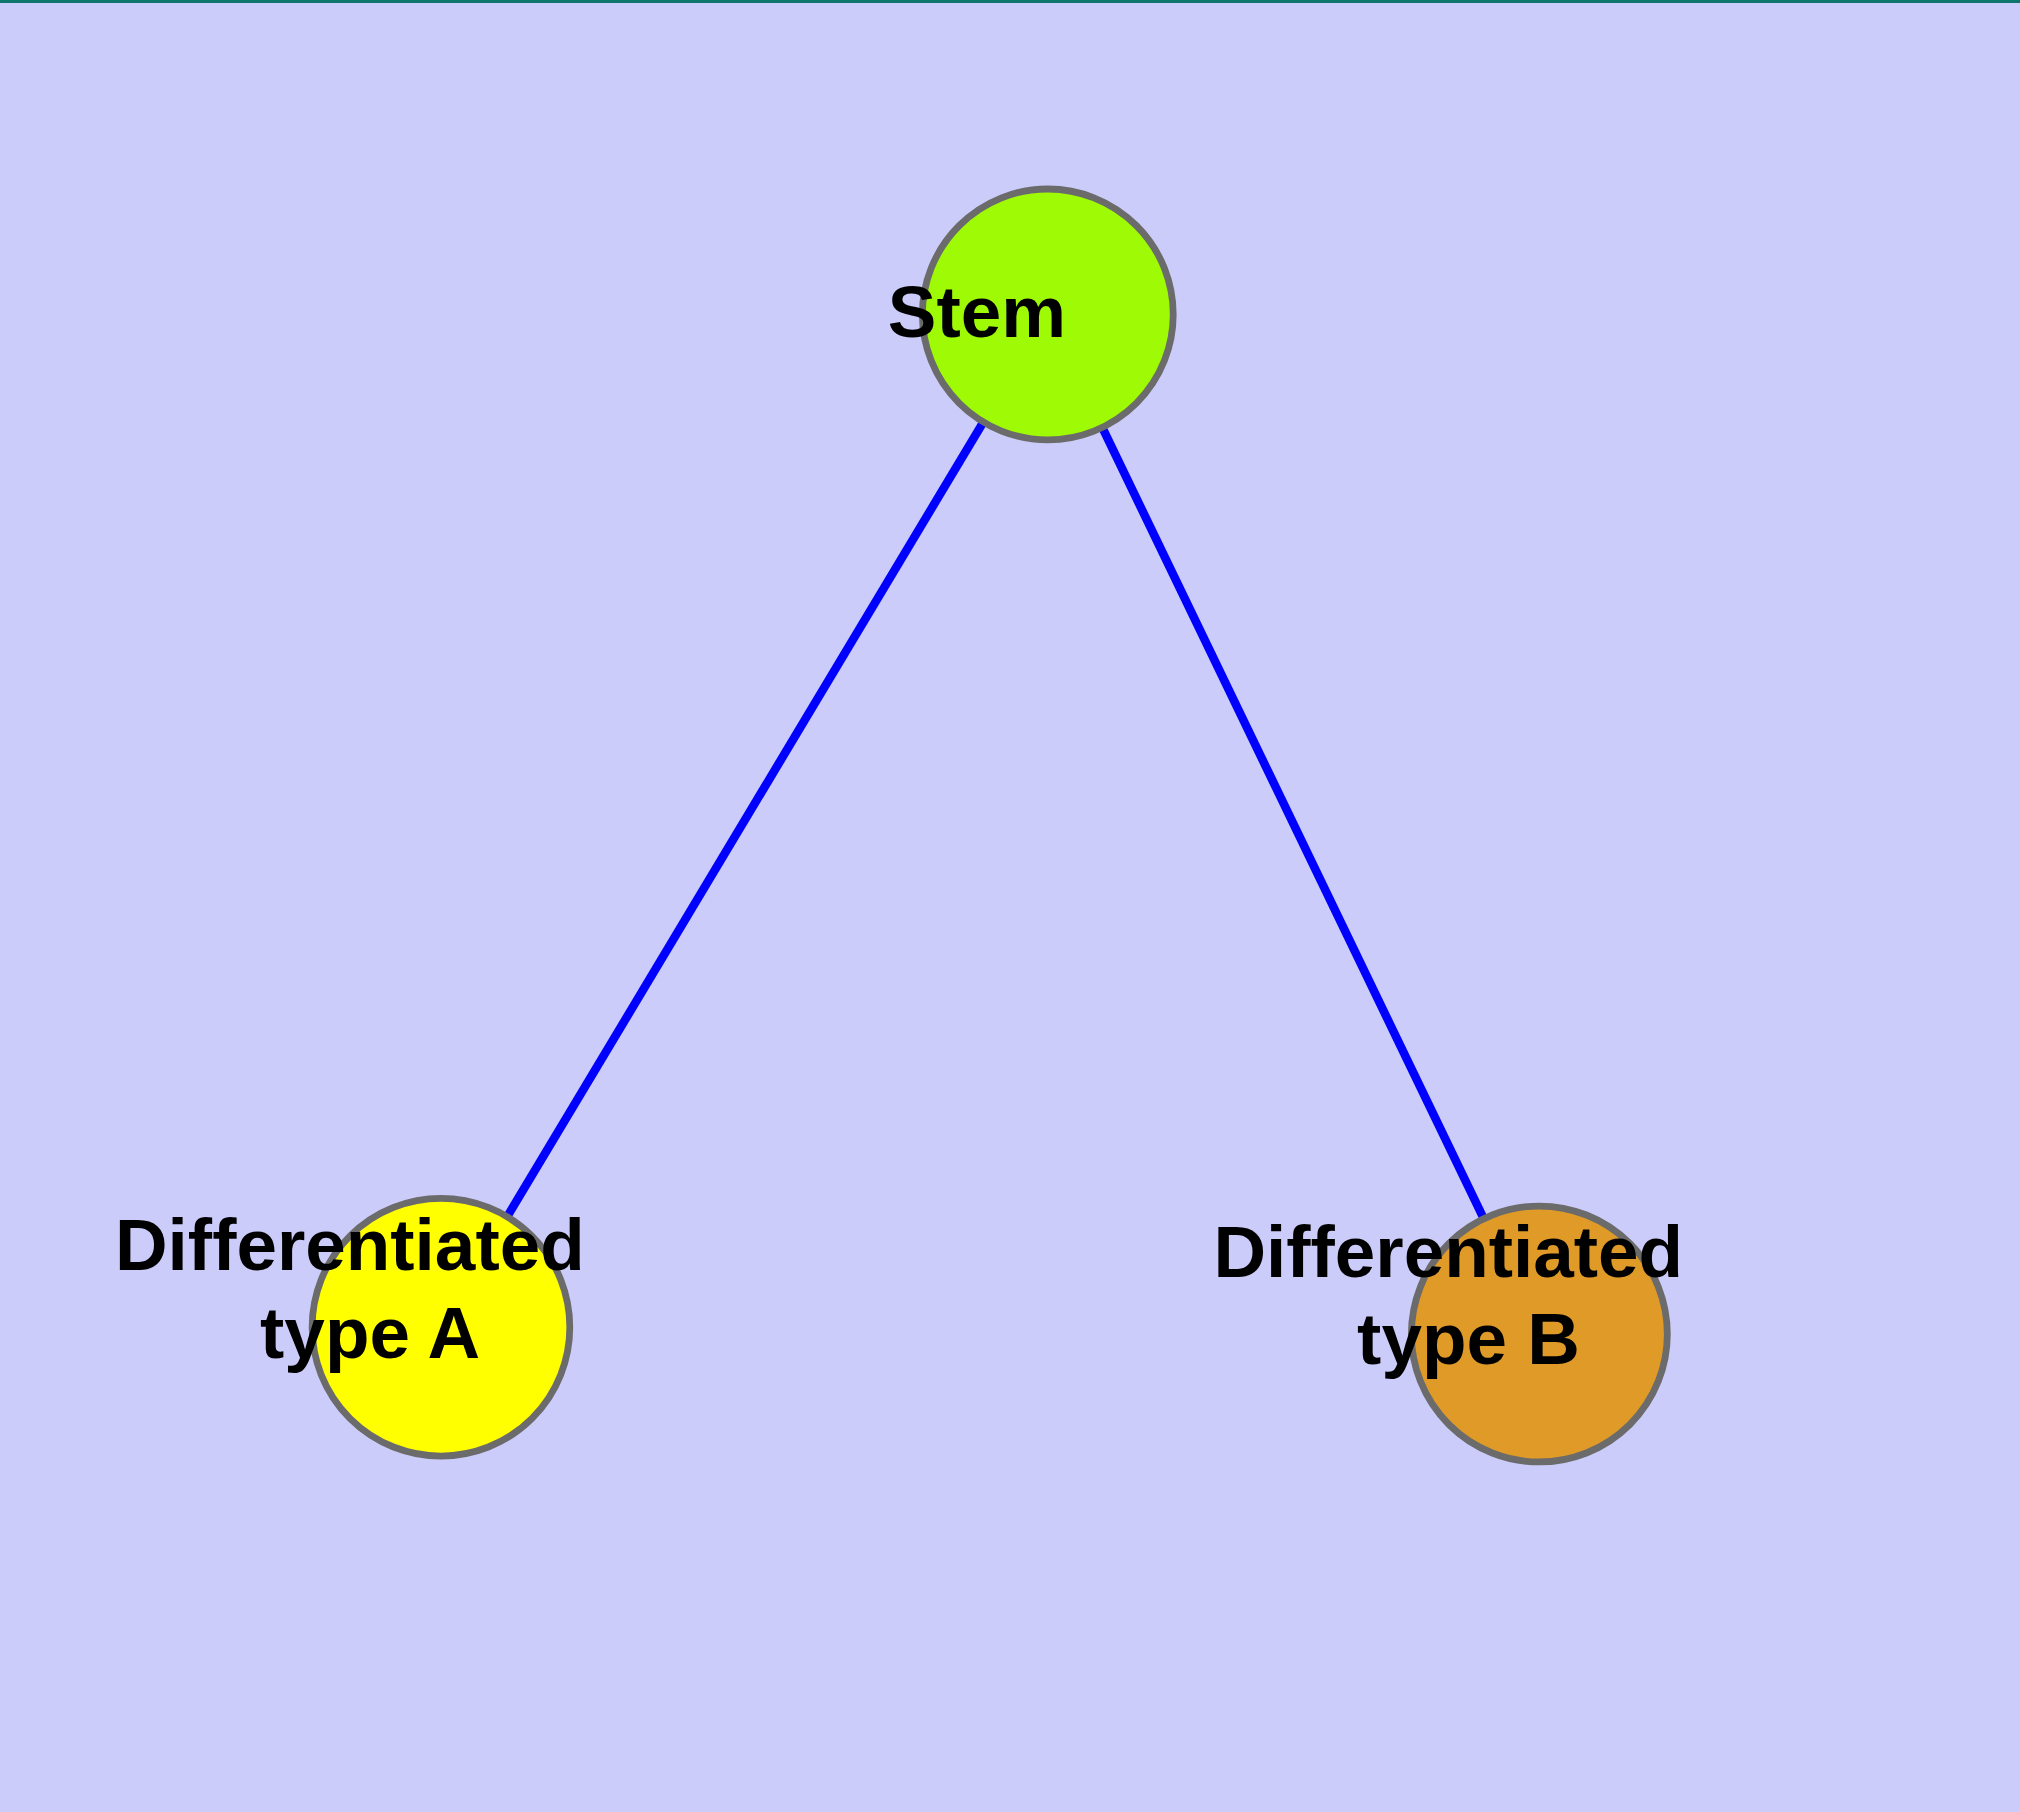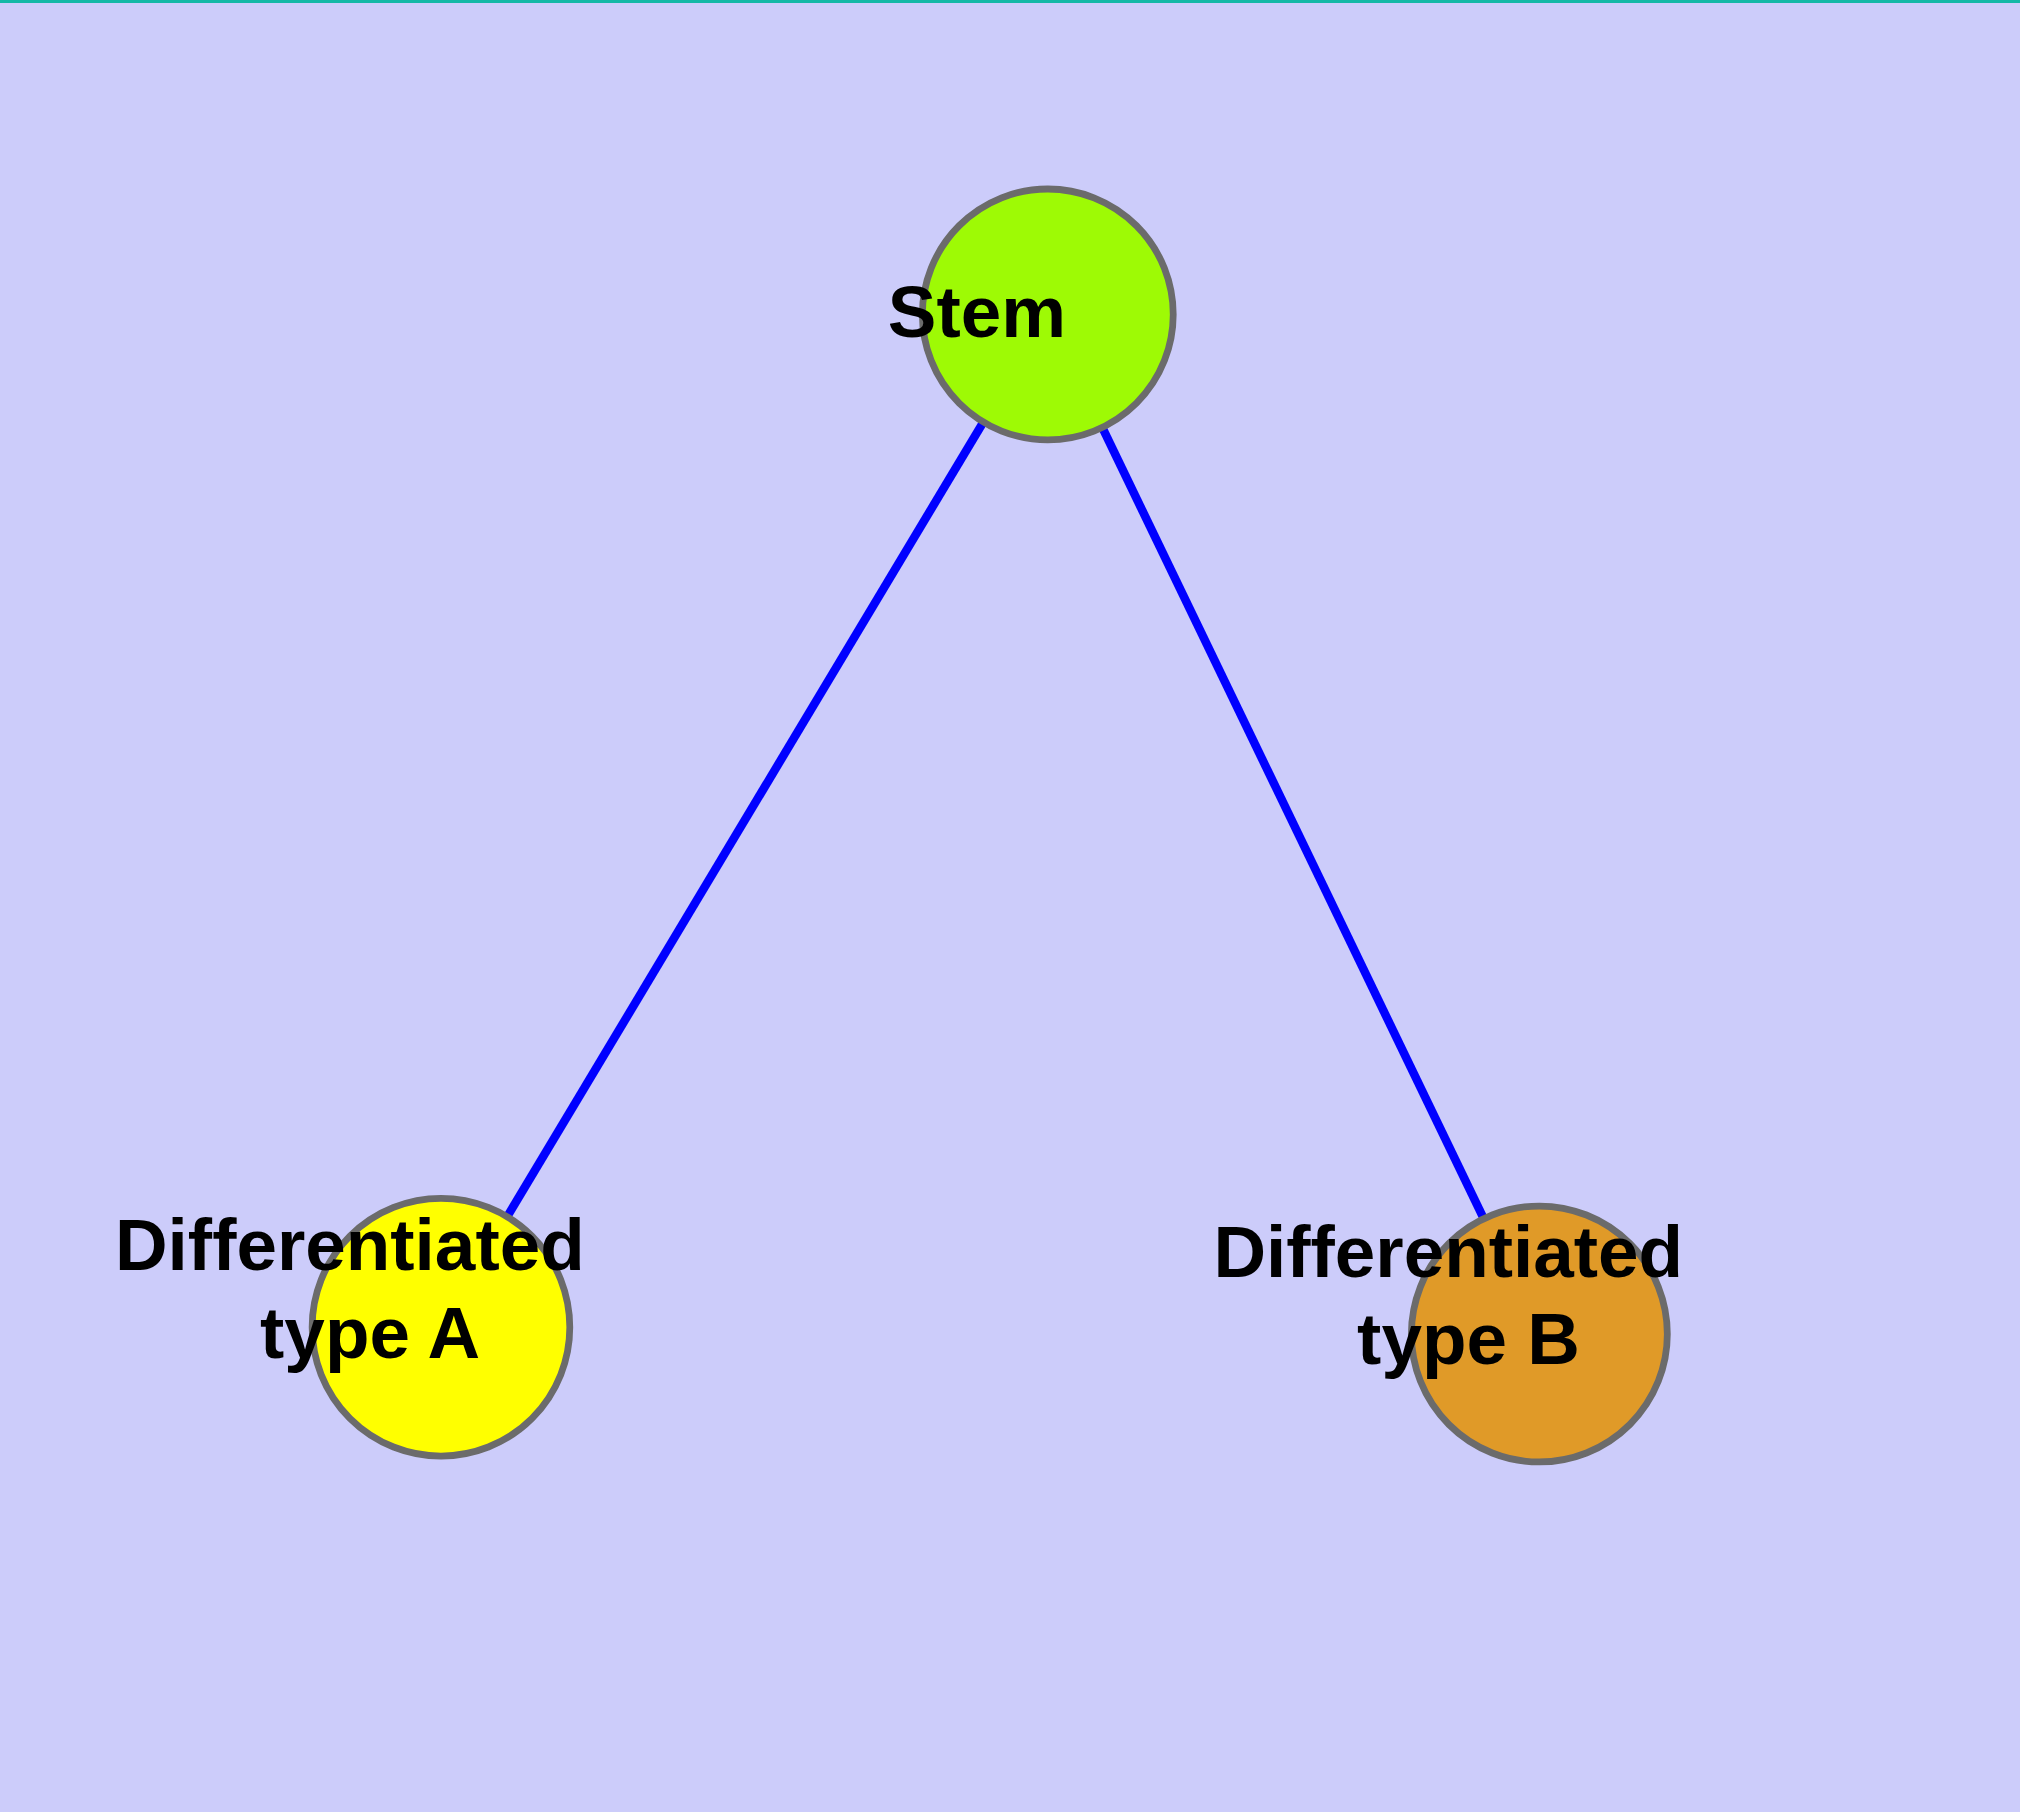--- a/index.html
+++ b/index.html
@@ -5,21 +5,21 @@
   html, body {
     margin: 0;
     padding: 0;
     background: #ffffff;
   }
   #canvas {
     position: relative;
     width: 2021px;
     height: 1812px;
     overflow: hidden;
-    background: #14b8a6;
+    background: #0f766e;
   }
   #plot-bg {
     position: absolute;
     left: 0;
     top: 3.4px;
     width: 2021px;
     height: 1809px;
     background: #ccccfa;
   }
   #graph-svg {

